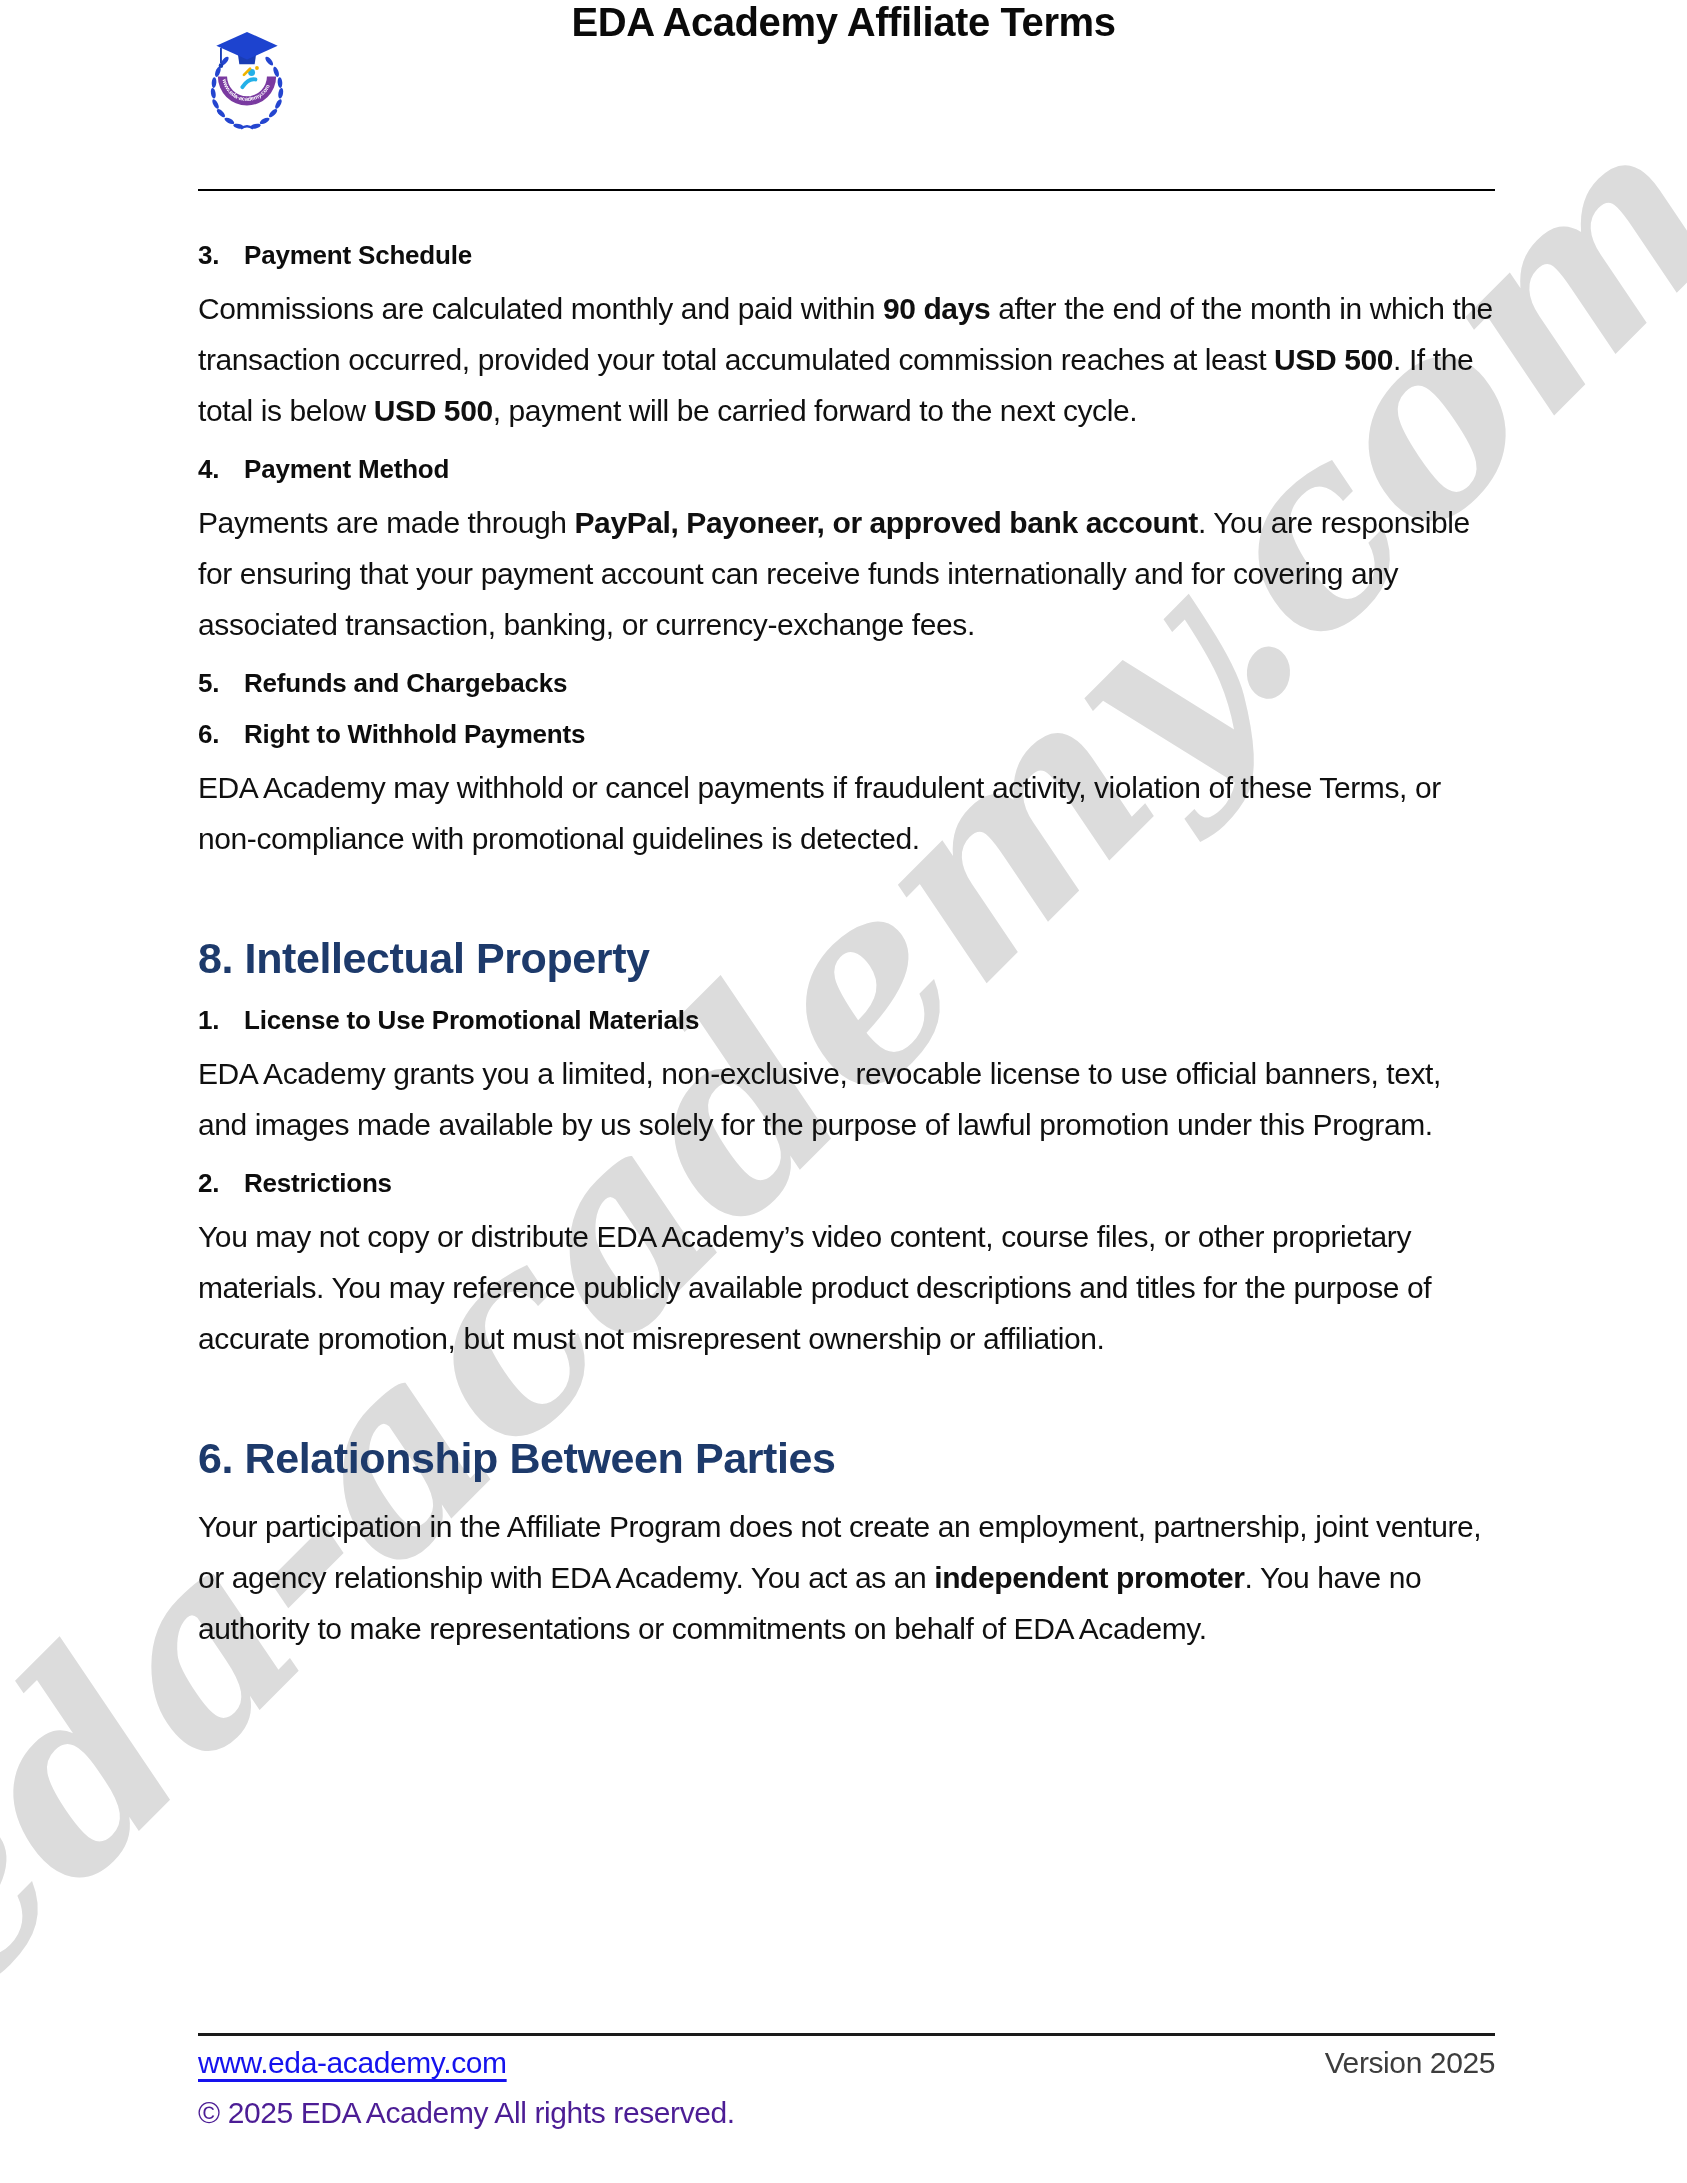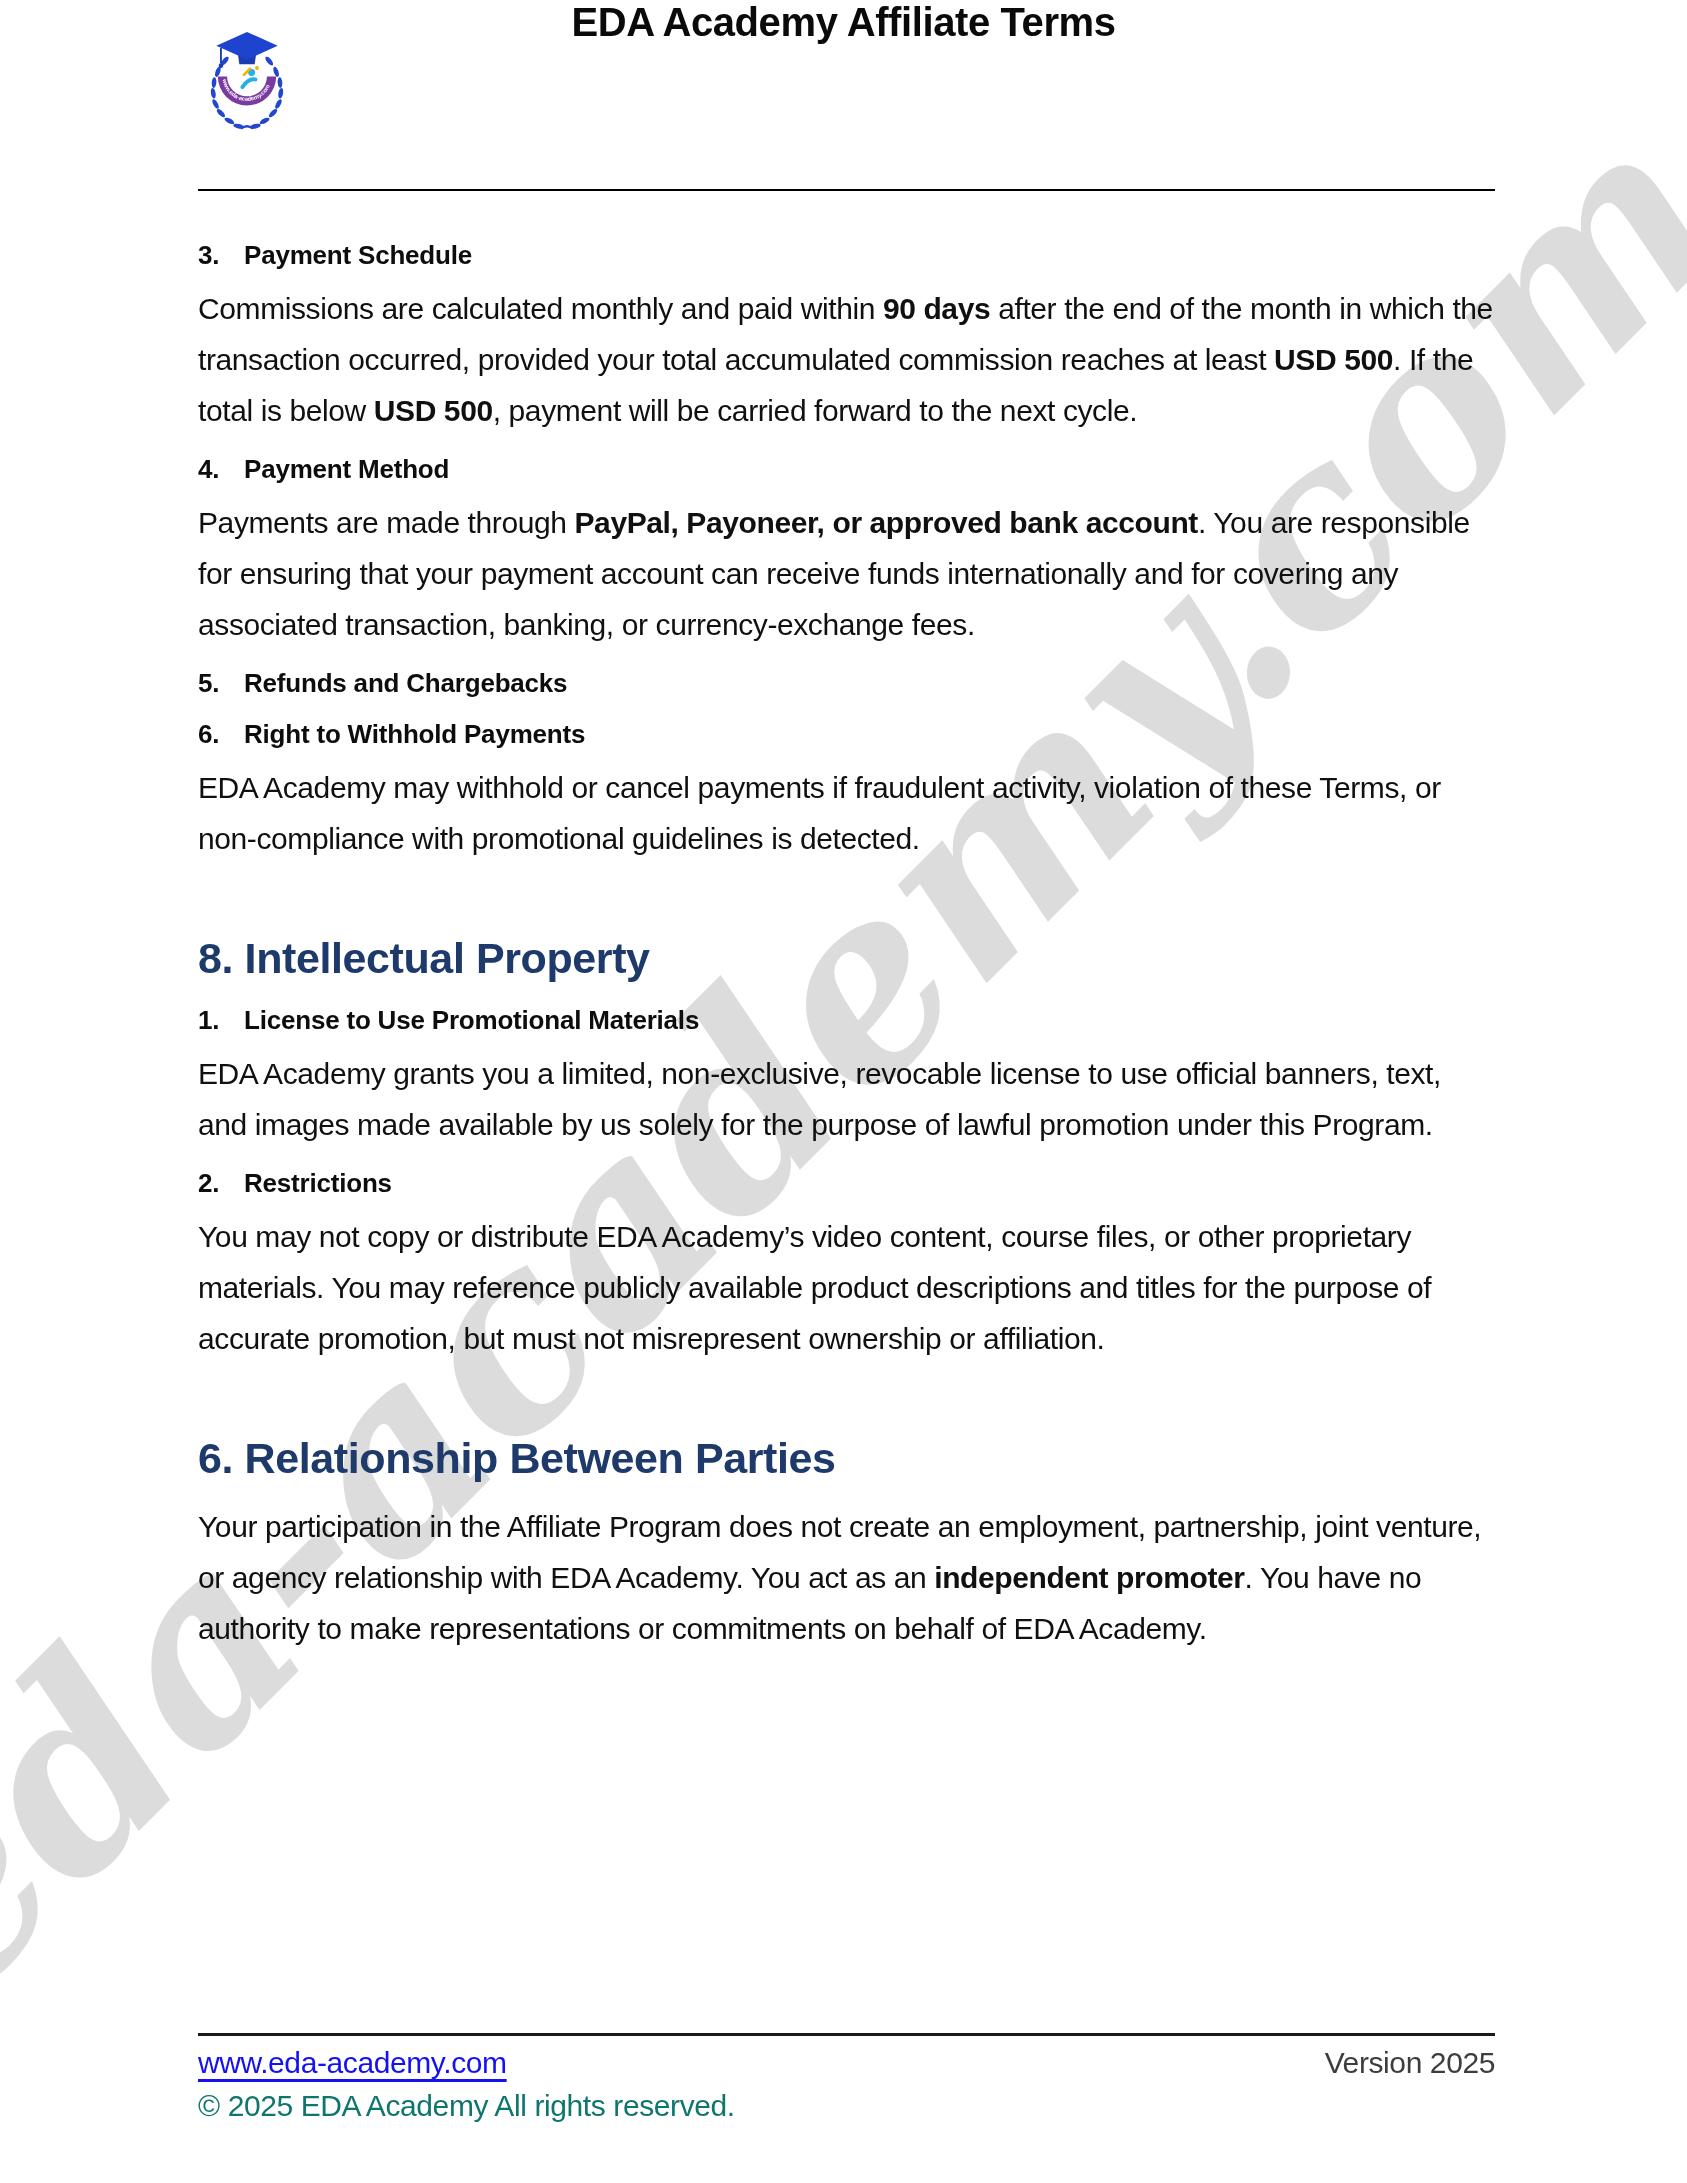--- a/index.html
+++ b/index.html
@@ -55,21 +55,21 @@
   h2.big {
     font-size: 43px; line-height: 58px; font-weight: bold;
     color: #1d3a6b; margin: 65px 0 14px 0; letter-spacing: -0.4px;
   }
   
   footer { position: absolute; left: 198px; right: 192px; top: 2033px; z-index: 1; }
   .f-rule { border: none; border-top: 3.3px solid #1a1a1a; margin: 0 0 10px 0; }
   .f-row { display: flex; justify-content: space-between; align-items: baseline; font-size: 30px; letter-spacing: -0.4px; }
   a.site { color: #1512ee; text-decoration: underline; text-decoration-thickness: 2.5px; text-underline-offset: 5.8px; }
   .version { color: #3d3d3d; }
-  .copyright { margin-top: 9px; font-size: 30px; color: #0f766e; letter-spacing: -0.4px; }
+  .copyright { margin-top: 16px; font-size: 30px; color: #4c1d95; letter-spacing: -0.4px; }
 </style>
 </head>
 <body>
 
 <div class="watermark">eda-academy.com</div>
 
 <div class="content">
 
   <div class="header">
     <div class="logo">

